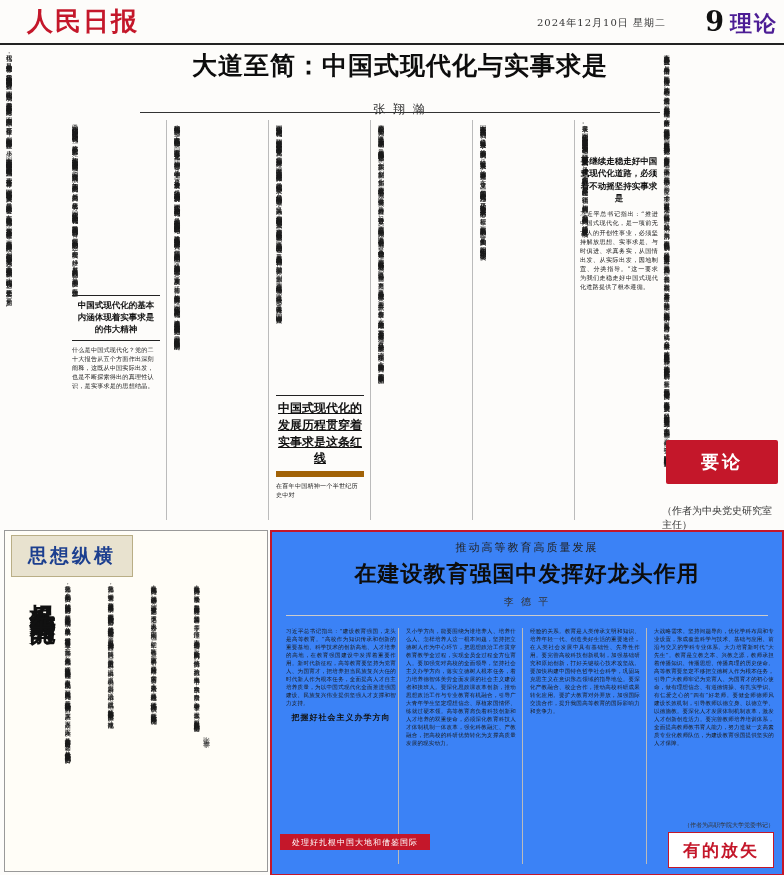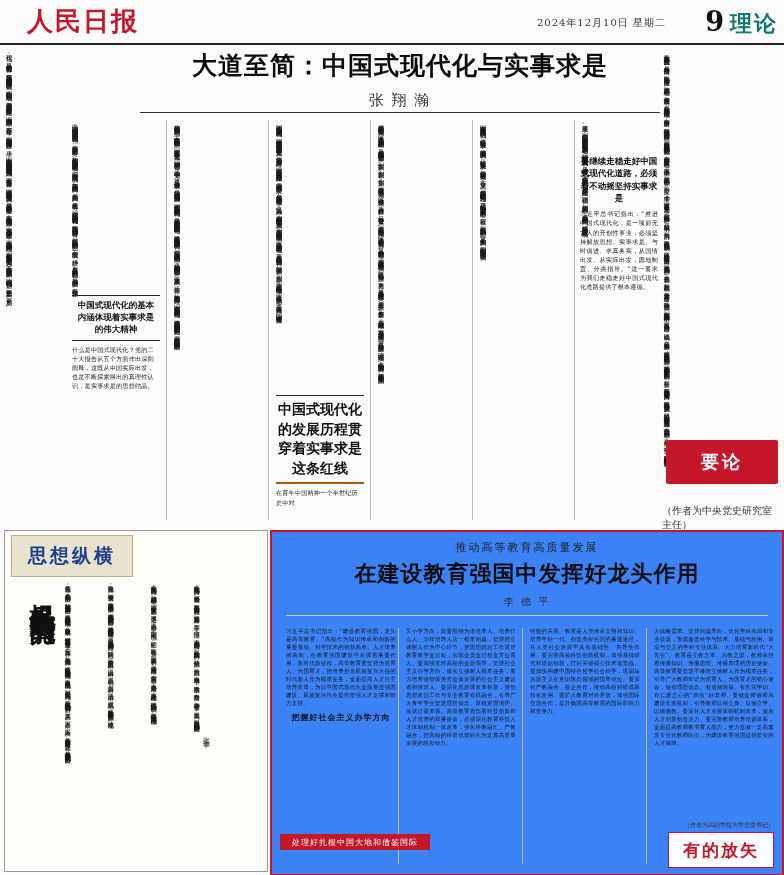--- a/index.html
+++ b/index.html
@@ -23,21 +23,21 @@
     font-family:"DejaVu Serif","Liberation Serif",serif;
   }
   .dateline{
     position:absolute;right:118px;top:16px;font-size:10px;color:#333;
     letter-spacing:1px;
   }
   .pageno{
     position:absolute;right:60px;top:6px;font-size:27px;font-weight:bold;color:#111;
   }
   .sectname{
-    position:absolute;right:6px;top:9px;font-size:22px;font-weight:bold;color:#0f766e;
+    position:absolute;right:6px;top:9px;font-size:22px;font-weight:bold;color:#4c1d95;
     letter-spacing:2px;
   }
   .rule-under{position:absolute;left:0;right:0;top:43px;height:2px;background:#222;}
 
   
   .vtext{
     writing-mode:vertical-rl;
     text-orientation:upright;
     font-size:6.2px;
     line-height:1.45;
@@ -60,21 +60,21 @@
   
   #main-head{
     position:absolute;left:140px;top:52px;width:520px;text-align:center;
   }
   #main-head .title{
     font-size:25px;font-weight:bold;letter-spacing:1px;color:#0d0d0d;
     font-family:"DejaVu Serif","Liberation Serif",serif;
     line-height:1.15;
   }
   #main-head .byline{
-    margin-top:10px;font-size:15px;color:#333;letter-spacing:2px;font-family:Liberation Serif, serif;
+    margin-top:20px;font-size:12px;color:#333;letter-spacing:2px;
   }
   .head-rule{position:absolute;left:140px;top:112px;width:520px;height:1px;background:#333;}
 
   
   #right-col{
     position:absolute;right:4px;top:50px;width:118px;height:470px;
   }
   #right-col .vtext{height:440px;}
   #right-col .credit{
     position:absolute;right:0;bottom:-12px;font-size:10px;color:#333;
@@ -211,21 +211,21 @@
       <div class="vtext">实事求是。中国式现代化是新中国成立以来特别是改革开放以来我们党在长期探索和实践基础上，经过艰辛探索取得的重大成果。这是一个接续奋斗、不断深化的历史过程，也是一个不断总结经验、纠正错误、把握规律的过程。坚持和发展中国式现代化，必须始终坚持实事求是这条红线。</div>
     </div>
   </div>
 
   <div style="position:absolute;left:72px;top:295px;width:88px;text-align:center;">
     <div style="font-size:8.5px;font-weight:bold;line-height:1.4;border-top:1px solid #222;border-bottom:1px solid #222;padding:4px 2px;text-align:center;">中国式现代化的基本内涵体现着实事求是的伟大精神</div>
     <div class="htext" style="margin-top:4px;text-align:left;">什么是中国式现代化？党的二十大报告从五个方面作出深刻阐释，这既从中国实际出发，也是不断探索得出的真理性认识，是实事求是的思想结晶。</div>
   </div>
 
   <div style="position:absolute;left:276px;top:395px;width:88px;text-align:center;">
-    <div style="font-size:14px;font-weight:bold;line-height:1.4;border-top:1px solid #222;border-bottom:2px solid #a16207;padding:4px 2px;">中国式现代化的发展历程贯穿着实事求是这条红线</div>
+    <div style="font-size:12px;font-weight:bold;line-height:1.4;border-top:1px solid #222;border-bottom:6px solid #a16207;padding:4px 2px;text-decoration:underline;">中国式现代化的发展历程贯穿着实事求是这条红线</div>
     <div class="htext" style="margin-top:4px;text-align:left;">在百年中国精神一个半世纪历史中对</div>
   </div>
 
   <div style="position:absolute;left:580px;top:155px;width:78px;">
     <div style="font-size:8.5px;font-weight:bold;line-height:1.45;text-align:center;">要继续走稳走好中国式现代化道路，必须着不动摇坚持实事求是</div>
     <div class="htext" style="margin-top:5px;">习近平总书记指出：“推进中国式现代化，是一项前无古人的开创性事业，必须坚持解放思想、实事求是、与时俱进、求真务实，从国情出发、从实际出发，因地制宜、分类指导。”这一要求为我们走稳走好中国式现代化道路提供了根本遵循。</div>
   </div>
 
   <div id="right-col">
     <div class="vtext" style="font-size:6px;">方至大而致精神密实践经验，是一条符合中国国情、顺应人民期待的康庄大道。高速迈到的系统工程。这种全局性思维，正是我们党坚持实事求是的生动体现。在新的历史条件下，我们要继续发扬求真务实的优良传统，不断深化对中国式现代化建设规律的认识和把握，在守正创新中开辟事业发展新天地。把握历史主动，需要我们准确识变、科学应变、主动求变。面对世界百年未有之大变局，我们要保持战略定力，坚持以我为主、为我所用，既不封闭僵化也不改旗易帜，坚定不移沿着中国特色社会主义道路前进。要把握好全局和局部、当前和长远、宏观和微观、主要矛盾和次要矛盾、特殊和一般的关系，做到既积极进取又稳中求进，既尽力而为又量力而行。实践证明，只有坚持实事求是，才能不断开辟马克思主义中国化时代化新境界，才能推动党和国家事业不断从胜利走向新的胜利。新征程上，我们要更加紧密地团结在党中央周围，高举中国特色社会主义伟大旗帜，坚持以习近平新时代中国特色社会主义思想为指导，全面贯彻党的二十大精神，真抓实干，埋头苦干，奋力谱写中国式现代化建设新篇章。</div>

